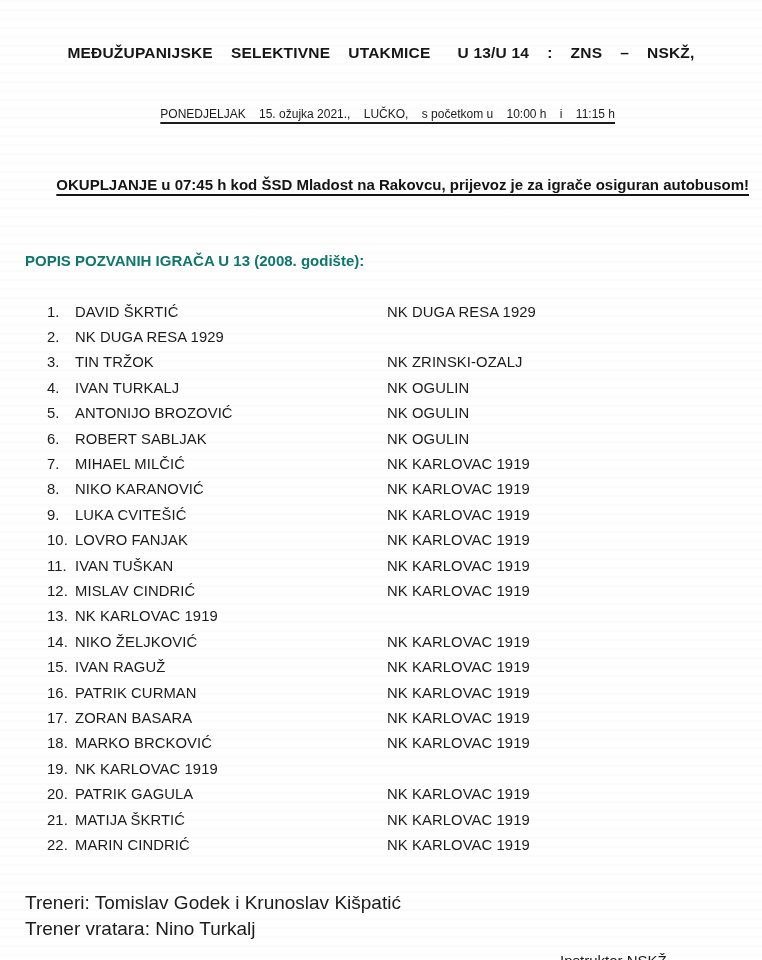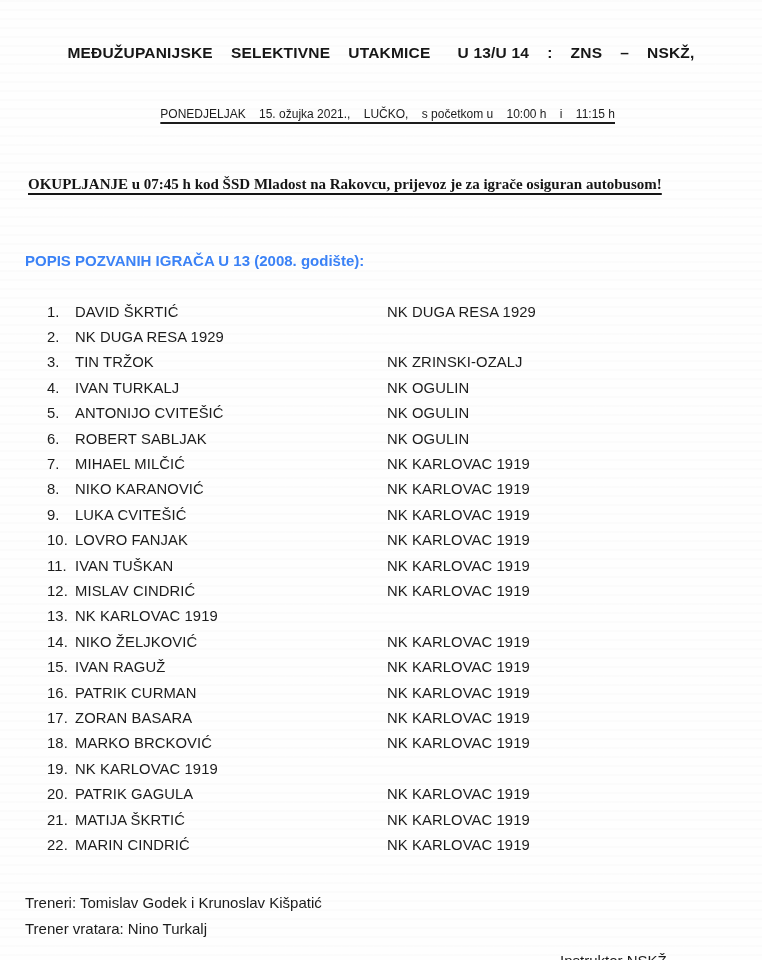--- a/index.html
+++ b/index.html
@@ -47,51 +47,50 @@
     white-space: pre;
   }
   .subtitle span,
   .notice span {
     text-decoration: underline;
     text-underline-offset: 4px;
     text-decoration-thickness: 1.6px;
   }
   .notice {
     margin-top: 24px;
-    text-align: left;
+    text-align: right;
     font-weight: bold;
     font-size: 15px;
     white-space: pre;
     color: #151515;
-    font-family: Liberation Serif, serif;
   }
   .list-heading {
     margin-top: 42px;
     margin-left: 12px;
     font-weight: bold;
     font-size: 15px;
-    color: #3b82f6;
+    color: #0f766e;
   }
   .rows {
     margin-top: 30px;
     margin-left: 34px;
   }
   .row {
     display: grid;
     grid-template-columns: 28px 312px auto;
     height: 25.4px;
     align-items: center;
     font-size: 14.8px;
     letter-spacing: 0.1px;
   }
   .row .num { text-align: left; }
   .footer-coaches {
     margin-top: 32px;
     margin-left: 12px;
-    font-size: 15px;
+    font-size: 19px;
     line-height: 26px;
   }
   .signature {
     position: absolute;
     left: 560px;
     top: 886px;
     font-size: 15px;
     line-height: 30px;
     white-space: pre;
   }
@@ -134,21 +133,21 @@
   </div>
 
   <div class="row">
     <span class="num">4.</span>
     <span class="name">IVAN TURKALJ</span>
     <span class="club">NK OGULIN</span>
   </div>
 
   <div class="row">
     <span class="num">5.</span>
-    <span class="name">ANTONIJO CVITEŠIĆ</span>
+    <span class="name">ANTONIJO BROZOVIĆ</span>
     <span class="club">NK OGULIN</span>
   </div>
 
   <div class="row">
     <span class="num">6.</span>
     <span class="name">ROBERT SABLJAK</span>
     <span class="club">NK OGULIN</span>
   </div>
 
   <div class="row">

